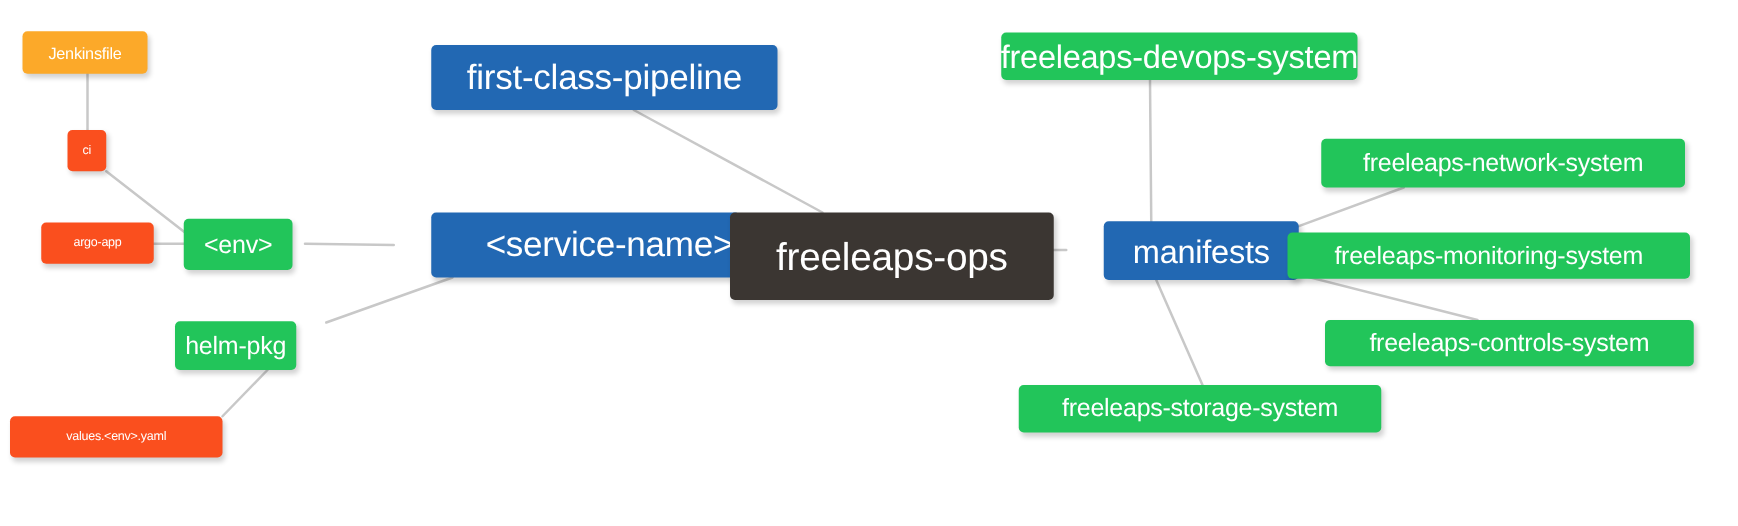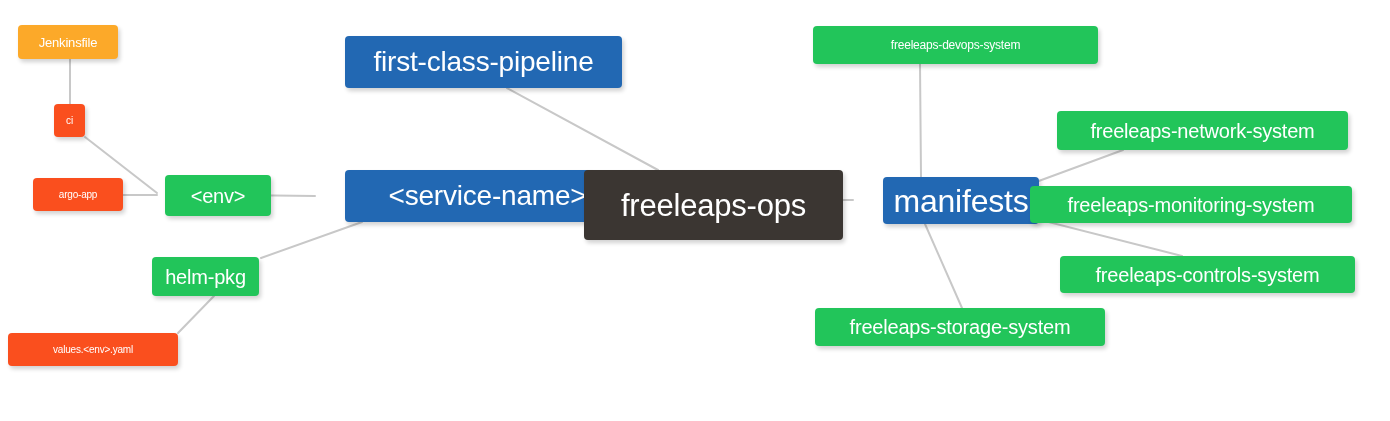--- a/index.html
+++ b/index.html
@@ -42,23 +42,23 @@
     padding: 0 10px;
     z-index: 2;
   }
   .n-root   { background: #3b3632; }
   .n-blue   { background: #2268b3; margin-left: 30px; }
   .n-green  { background: #22c55a; }
   .n-orange { background: #fca929; }
   .n-red    { background: #fa4f1e; }
   .sz-root  { font-size: 31px; }
   .sz-xl    { font-size: 28px; }
-  .sz-lg    { font-size: 32px; }
+  .sz-lg    { font-size: 26px; }
   .sz-md    { font-size: 20px; }
-  .sz-sm    { font-size: 12px; margin-left: 12px; }
+  .sz-sm    { font-size: 26px; }
   .sz-xs    { font-size: 10px; }
   .sz-tiny  { font-size: 13px; text-align: right; }
 </style>
 </head>
 <body>
 
 <div id="mindmap">
   <svg id="edge-layer" viewBox="0 0 1390 421" preserveAspectRatio="none">
       <line x1="70" y1="59" x2="70" y2="104" stroke="#c8c8c8" stroke-width="2" stroke-linecap="round"></line>
       <line x1="85" y1="137" x2="157" y2="193" stroke="#c8c8c8" stroke-width="2" stroke-linecap="round"></line>
@@ -78,24 +78,24 @@
   <div id="node-layer">
       <div class="node n-orange sz-tiny" style="left: 18px; top: 25px; width: 100px; height: 34px;">
         <span>Jenkinsfile</span>
       </div>
       <div class="node n-red sz-xs" style="left: 54px; top: 104px; width: 31px; height: 33px;">
         <span>ci</span>
       </div>
       <div class="node n-red sz-xs" style="left: 33px; top: 178px; width: 90px; height: 33px; text-align: right;">
         <span>argo-app</span>
       </div>
-      <div class="node n-green sz-md" style="left: 165px; top: 175px; width: 106px; height: 41px;">
+      <div class="node n-green sz-md" style="left: 147px; top: 175px; width: 87px; height: 41px;">
         <span>&lt;env&gt;</span>
       </div>
-      <div class="node n-green sz-md" style="left: 152px; top: 257px; width: 107px; height: 39px;">
+      <div class="node n-green sz-md" style="left: 140px; top: 257px; width: 97px; height: 39px;">
         <span>helm-pkg</span>
       </div>
       <div class="node n-red sz-xs" style="left: 8px; top: 333px; width: 170px; height: 33px;">
         <span>values.&lt;env&gt;.yaml</span>
       </div>
       <div class="node n-blue sz-xl" style="left: 315px; top: 36px; width: 277px; height: 52px;">
         <span>first-class-pipeline</span>
       </div>
       <div class="node n-blue sz-xl" style="left: 315px; top: 170px; width: 247px; height: 52px; padding-left: 48px;">
         <span>&lt;service-name&gt;</span>

